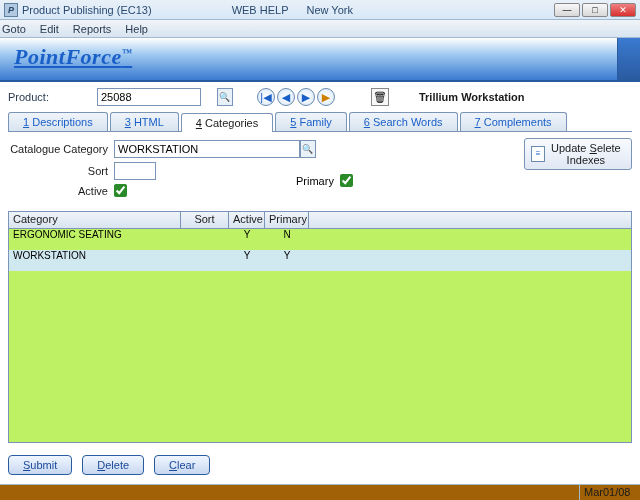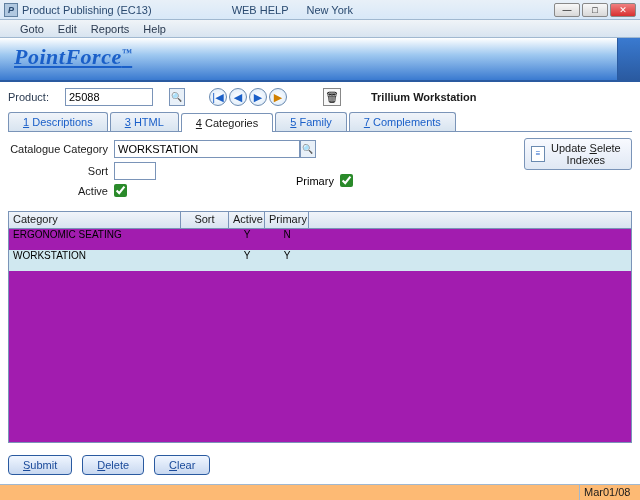--- a/index.html
+++ b/index.html
@@ -4,21 +4,21 @@
 <style>
 * { box-sizing: border-box; margin: 0; padding: 0; }
 body { font-family: Tahoma, Arial, sans-serif; font-size: 11px; background: #fff; width: 640px; height: 500px; overflow: hidden; }
 .titlebar { height: 20px; background: linear-gradient(#e8f0f8, #d8e8f8); border-bottom: 1px solid #a0b8d0; display: flex; align-items: center; padding: 0 4px; }
 .titlebar .app-icon { width: 14px; height: 14px; background: #b0c8e0; border: 1px solid #6080a0; margin-right: 4px; display:flex;align-items:center;justify-content:center;font-size:9px;color:#2a4a70;font-style:italic;font-weight:bold; }
 .titlebar .title-left { color: #2a4a70; }
 .titlebar .title-mid { margin: 0 auto 0 80px; color: #2a4a70; display:flex; gap:18px;}
 .winbtns { display: flex; gap: 2px; margin-left: auto; }
 .winbtn { width: 26px; height: 14px; border: 1px solid #888; background: linear-gradient(#f8f8f8,#d8d8d8); display:flex;align-items:center;justify-content:center; font-size:9px; border-radius:2px;}
 .winbtn.close { background: linear-gradient(#f08080,#d83030); color:#fff; }
-.menubar { height: 18px; background: linear-gradient(#f0f4f8, #d8e4f0); border-bottom: 1px solid #a0b8d0; display: flex; align-items: center; padding: 0 20px; gap: 14px; }
+.menubar { height: 18px; background: linear-gradient(#f0f4f8, #d8e4f0); border-bottom: 1px solid #a0b8d0; display: flex; align-items: center; padding: 0 2px; gap: 14px; }
 .menubar span { color: #2a3a50; }
 .brandbar { height: 44px; background: linear-gradient(#ffffff 0%, #9ec8f0 40%, #3a7ad0 100%); position: relative; border-bottom: 2px solid #2a5aa0; }
 .brand { position: absolute; left: 14px; top: 6px; font-family: Georgia, serif; font-style: italic; font-weight: bold; font-size: 22px; color: #1a5fc8; letter-spacing: 0.5px; text-decoration: underline; }
 .brand sup { font-size: 10px; vertical-align: super; }
 .brandbar::after { content:""; position:absolute; right:0; top:0; bottom:0; width:22px; background: linear-gradient(#3a7ad0,#2a5aa0); border-left:1px solid #2a5aa0;}
 .content { padding: 6px 8px 4px 8px; }
 .prodrow { display: flex; align-items: center; gap: 16px; margin-bottom: 6px; }
 .label { color: #2a3a50; }
 .text-input { height: 18px; border: 1px solid #7a94b8; background: #fff; padding: 0 3px; font: inherit; }
 .lookup-btn { width: 16px; height: 18px; border: 1px solid #7a94b8; background: #e8f0f8; display:flex;align-items:center;justify-content:center; font-size:9px; color:#2a5aa0; cursor:pointer;}
@@ -30,31 +30,31 @@
 .tabs { display: flex; border-bottom: 1px solid #7a94b8; margin-bottom: 8px; }
 .tab { flex: 0 0 auto; padding: 3px 14px; border: 1px solid #7a94b8; border-bottom: none; background: linear-gradient(#f0f4fa,#d8e4f0); color: #1a5fc8; margin-right: 2px; border-radius: 3px 3px 0 0; cursor:pointer; white-space:nowrap;}
 .tab u { text-decoration: underline; }
 .tab.active { background: #fff; position: relative; top: 1px; color:#1a1a1a;}
 .formarea { position: relative; }
 .formrow { display: flex; align-items: center; margin-bottom: 4px; }
 .formrow .flabel { width: 106px; text-align: right; padding-right: 6px; color:#1a1a1a;}
 .primary-group { position:absolute; left:288px; top:34px; display:flex; align-items:center; gap:6px;}
 .update-btn { position: absolute; right: 0; top: -2px; width: 108px; height: 32px; border: 1px solid #7a94b8; background: linear-gradient(#f8faff,#e0e8f4); border-radius: 3px; display:flex; align-items:center; gap:6px; padding:0 6px; cursor:pointer; font:inherit; color:#1a1a1a; text-align:center; line-height:1.1;}
 .update-btn .uicon { width:14px;height:16px;border:1px solid #6a8ab0;background:#fff; display:flex;align-items:center;justify-content:center;font-size:8px;color:#1a5fc8;}
-.grid { margin-top: 14px; border: 1px solid #7a94b8; height: 232px; background: #a21caf; overflow:hidden;}
+.grid { margin-top: 14px; border: 1px solid #7a94b8; height: 232px; background: #bef264; overflow:hidden;}
 .gridhead { display: flex; background: linear-gradient(#f0f4fa,#d8e4f0); border-bottom: 1px solid #7a94b8; height: 17px; }
 .gh { border-right: 1px solid #7a94b8; padding: 1px 4px; color:#1a1a1a;}
 .gh.c1 { width: 172px; } .gh.c2 { width: 48px; text-align:center;} .gh.c3 { width: 36px; text-align:center;} .gh.c4 { width: 44px; text-align:center;} .gh.c5 { flex:1; border-right:none;}
 .gridbody .gr { display: flex; height: 21px; font-size:10px;}
 .gr.sel { background: #d0e8f0; }
 .gc { padding: 0 4px; }
 .gc.c1 { width: 172px; } .gc.c2 { width: 48px; text-align:center;} .gc.c3 { width: 36px; text-align:center;} .gc.c4 { width: 44px; text-align:center;}
 .btnrow { display:flex; gap:10px; padding: 8px; }
 .action-btn { padding: 3px 14px; border: 1px solid #2a5aa0; background: linear-gradient(#f0f6ff,#c8d8f0); border-radius: 4px; color:#1a4a9a; cursor:pointer; font:inherit;}
-.statusbar { position:absolute; bottom:0; left:0; right:0; height:16px; border-top:1px solid #a0b8d0; background:#fdba74; display:flex; }
+.statusbar { position:absolute; bottom:0; left:0; right:0; height:16px; border-top:1px solid #a0b8d0; background:#a16207; display:flex; }
 .statusbar .sfill { flex:1; border-right:1px solid #a0b8d0;}
 .statusbar .sdate { width:60px; padding:1px 4px; color:#1a1a1a;}
 input[type=checkbox]{accent-color:#2a8a2a;}
 </style>
 </head>
 <body>
 
 <div class="titlebar">
   <div class="app-icon">P</div>
   <span class="title-left">Product Publishing (EC13)</span>
@@ -76,37 +76,38 @@
   <span>Help</span>
 </div>
 
 <div class="brandbar">
   <div class="brand"><span>PointForce</span><sup>™</sup></div>
 </div>
 
 <div class="content">
   <div class="prodrow">
     <span class="label">Product:</span>
-    <input class="text-input" style="width: 88px;" value="25088">
+    <input class="text-input" style="width: 104px; margin-left: 32px;" value="25088">
     <div class="lookup-btn">🔍</div>
     <div class="navbtns">
       <div class="navbtn">|◀</div>
       <div class="navbtn">◀</div>
       <div class="navbtn">▶</div>
       <div class="navbtn play">▶</div>
     </div>
     <div class="trash">🗑</div>
     <span class="prodname">Trillium Workstation</span>
   </div>
 
   <div class="tabs">
     <div class="tab"><u>1</u> <span>Descriptions</span></div>
     <div class="tab"><u>3</u> <span>HTML</span></div>
     <div class="tab active"><u>4</u> <span>Categories</span></div>
     <div class="tab"><u>5</u> <span>Family</span></div>
+    <div class="tab"><u>6</u> <span>Search Words</span></div>
     <div class="tab"><u>7</u> <span>Complements</span></div>
   </div>
 
   <div class="formarea">
     <div class="formrow">
       <div class="flabel">Catalogue Category</div>
       <input class="text-input" style="width: 186px;" value="WORKSTATION">
       <div class="lookup-btn">🔍</div>
     </div>
     <div class="formrow">

